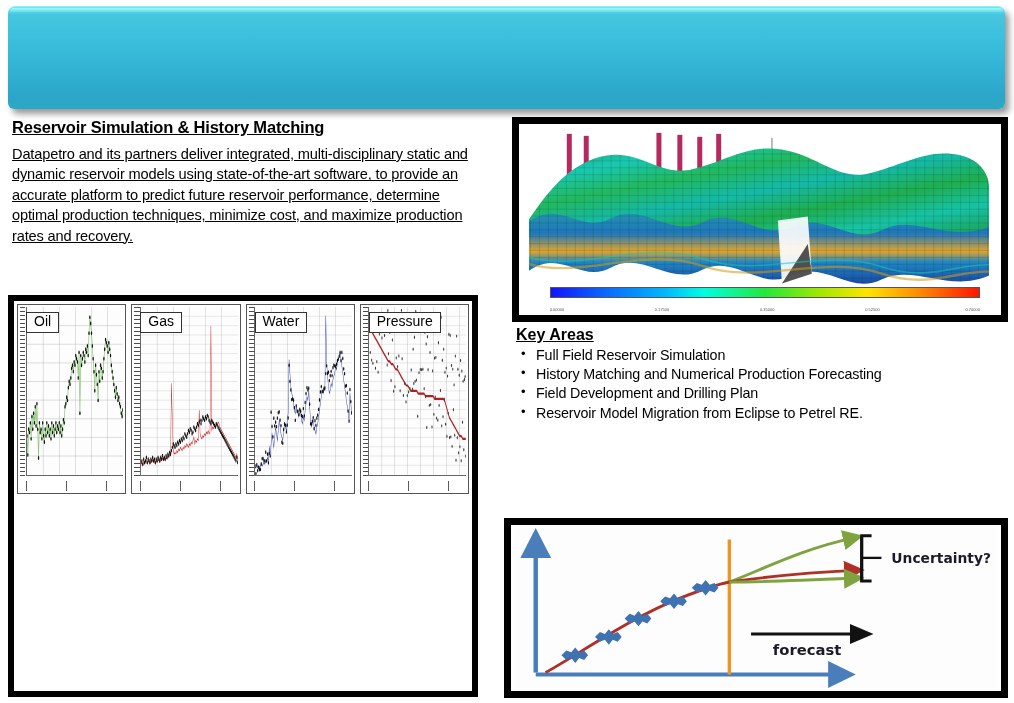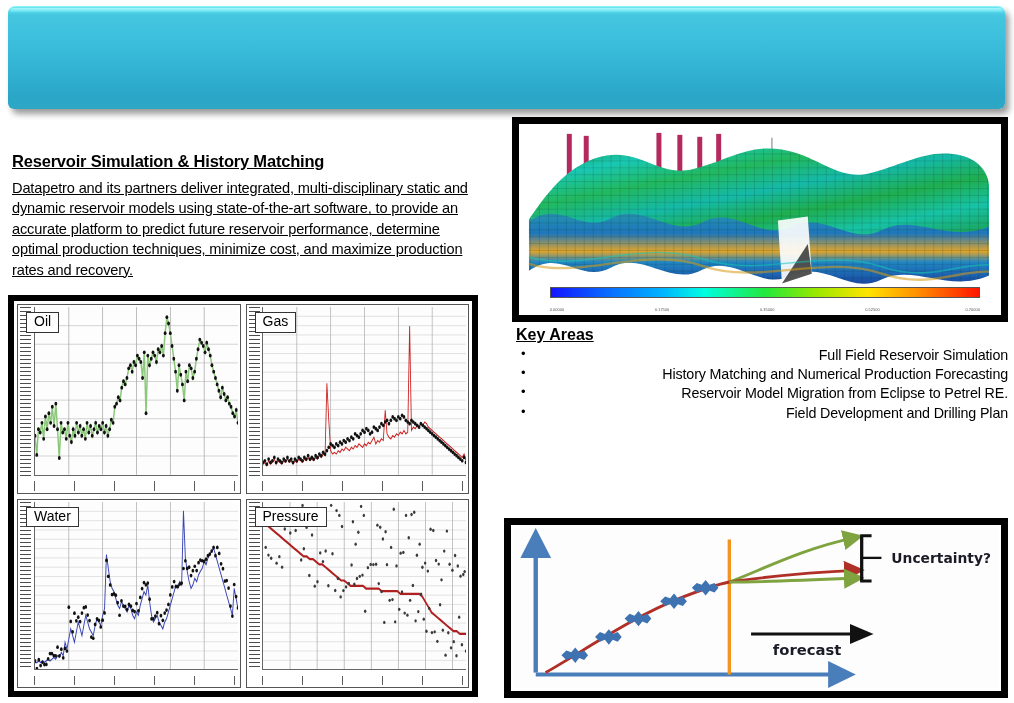--- a/index.html
+++ b/index.html
@@ -35,21 +35,21 @@
   }
   #banner .title-text {
     position: absolute; left: 28px; top: 34px;
     font-size: 26px; font-weight: bold; color: #ffffff;
     letter-spacing: .3px;
   }
 
   
   #left-col {
     position: absolute;
-    left: 12px; top: 118px; width: 466px; margin-top: 34px;
+    left: 12px; top: 118px; width: 466px;
   }
   #section-title {
     font-size: 16.5px;
     font-weight: bold;
     text-decoration: underline;
     margin: 0 0 7px 0;
     letter-spacing: -0.2px;
   }
   #section-body {
     font-size: 14.6px;
@@ -65,21 +65,21 @@
     left: 8px; top: 295px;
     width: 470px; height: 402px;
     background: #ffffff;
     border: 6px solid #000000;
     box-sizing: border-box;
     padding: 3px;
   }
   .chart-grid {
     width: 100%; height: 100%;
     display: grid;
-    grid-template-columns: 1fr 1fr;
+    grid-template-columns: 1fr 1fr 1fr 1fr;
     grid-template-rows: 1fr 1fr;
     gap: 5px;
     background: #ffffff;
   }
   .panel {
     position: relative;
     background: #ffffff;
     border: 1px solid #555;
     box-sizing: border-box;
     overflow: hidden;
@@ -148,21 +148,21 @@
 
   
   #key-areas {
     position: absolute;
     left: 516px; top: 326px; width: 492px;
   }
   #key-title {
     font-size: 16px; font-weight: bold; text-decoration: underline;
     margin: 0 0 2px 0;
   }
-  #key-list { list-style: none; margin: 0; padding: 0; text-align: right; }
+  #key-list { list-style: none; margin: 0; padding: 0; }
   #key-list li {
     font-size: 14.3px;
     line-height: 1.345;
     padding-left: 20px;
     position: relative;
     letter-spacing: -0.15px;
   }
   #key-list li::before {
     content: "\2022";
     position: absolute; left: 5px; top: -1px;
@@ -885,22 +885,22 @@
     <div class="cb-label" style="left:72%">0.52500</div>
     <div class="cb-label" style="right:4%">0.70000</div>
   </div>
 </div>
 
 <div id="key-areas">
   <h2 id="key-title">Key Areas</h2>
   <ul id="key-list">
     <li>Full Field Reservoir Simulation</li>
     <li>History Matching and Numerical Production Forecasting</li>
+    <li>Field Development and Drilling Plan</li>
     <li>Reservoir Model Migration from Eclipse to Petrel RE.</li>
-    <li>Field Development and Drilling Plan</li>
   </ul>
 </div>
 
 <div id="forecast-block">
   <div class="inner">
     <svg viewBox="0 0 490 166" preserveAspectRatio="none">
       <defs>
         <marker id="ar-blue" markerWidth="7" markerHeight="7" refX="3" refY="3.5" orient="auto">
           <path d="M0 0 L7 3.5 L0 7 Z" fill="#4a7ebb"></path>
         </marker>

